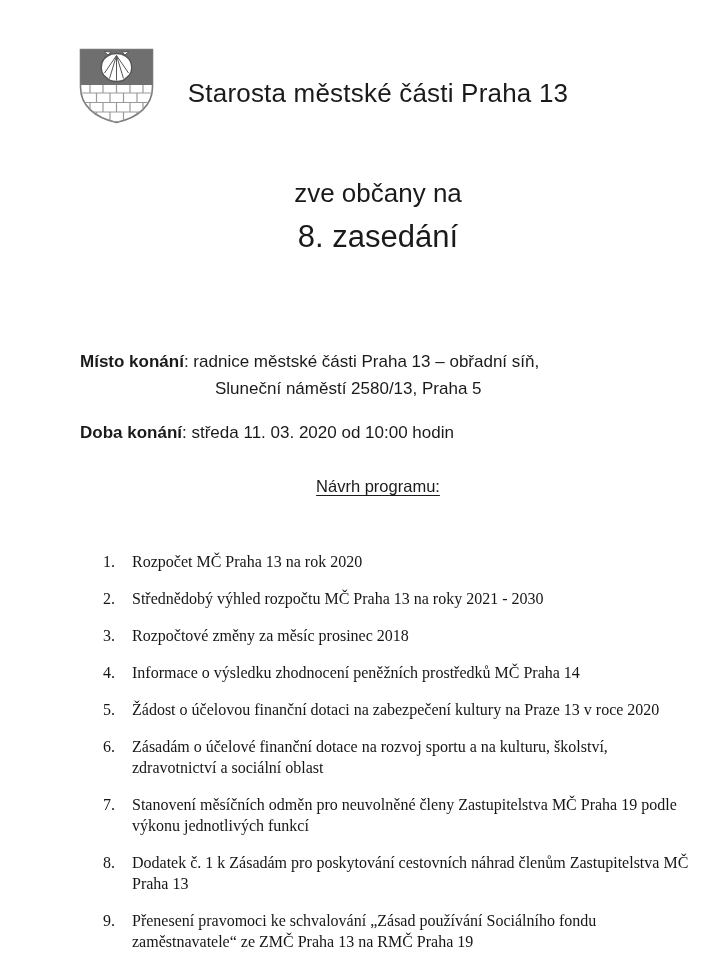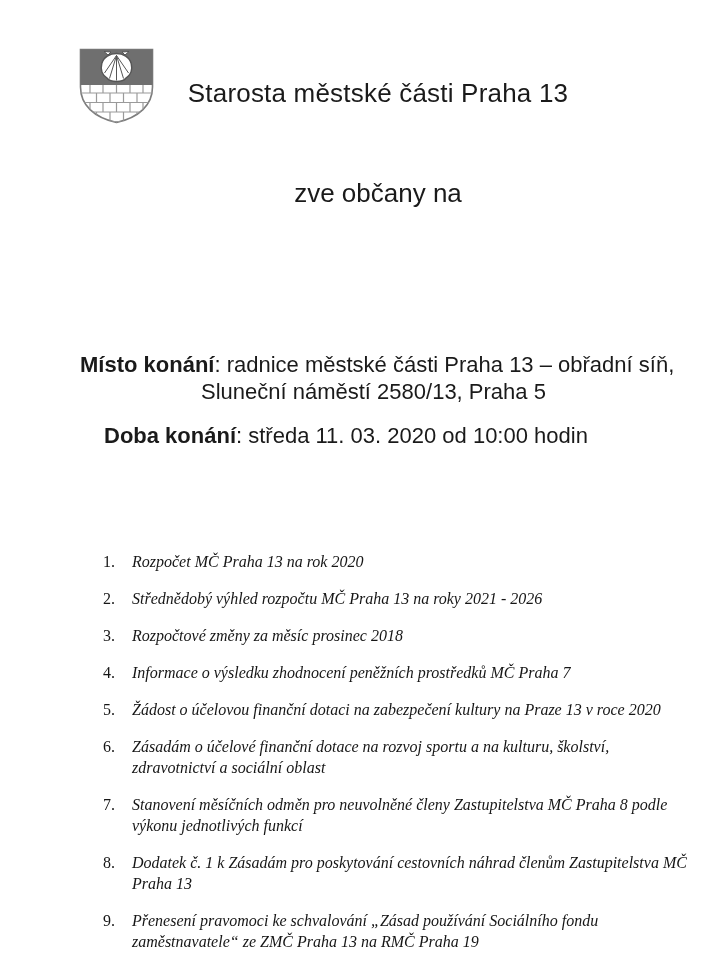--- a/index.html
+++ b/index.html
@@ -18,39 +18,39 @@
   }
   .invite{
     position:absolute;top:156px;left:37px;right:0;
     text-align:center;font-size:26px;margin-top:22px;
   }
   .session-title{
     position:absolute;top:216px;left:0;right:0;
     text-align:center;font-size:31px;line-height:41px;
     padding-left:37px;
   }
-  .info-line{position:absolute;left:80px;font-size:22px;}
+  .info-line{position:absolute;left:80px;font-size:17px;}
   .info-line b{font-weight:bold;}
   .venue-line1{top:352px;}
-  .venue-line2{top:379px;left:201px;}
-  .time-line{top:423px;margin-left:24px;}
+  .venue-line2{top:379px;left:215px;}
+  .time-line{top:423px;}
   .agenda-heading{
     position:absolute;top:477px;left:37px;right:0;
     text-align:center;font-size:16.5px;
     text-decoration:underline;text-underline-offset:3px;
   }
   .agenda-list{
     position:absolute;top:551px;left:103px;width:588px;
     margin:0;padding:0;list-style:none;
     font-family:"Liberation Serif",serif;
     font-size:16px;line-height:21px;color:#161616;
   }
   .agenda-list li{display:flex;margin-bottom:16px;}
   .agenda-list .num{flex:0 0 29px;width:29px;}
-  .agenda-list .txt{width:559px;font-style:italic;}
+  .agenda-list .txt{width:559px;}
 </style>
 </head>
 <body>
 
 <div class="page">
 
   <svg class="emblem" viewBox="0 0 77 78" xmlns="http://www.w3.org/2000/svg">
     <defs>
       <clipPath id="shieldClip">
         <path d="M2.5,2.5 H74.5 V40 C74.5,58 61,70.5 38.5,75.5 C16,70.5 2.5,58 2.5,40 Z"></path>
@@ -106,67 +106,69 @@
         <line x1="38.5" y1="8.5" x2="50.5" y2="26"></line>
       </g>
     </g>
   </svg>
 
   <div class="authority">Starosta městské části Praha 13</div>
 
   <div class="invite">zve občany na</div>
 
   <div class="session-title">
+    <div>8. zasedání</div>
   </div>
 
   <div class="info-line venue-line1">
     <b>Místo konání</b><span>: radnice městské části Praha 13 – obřadní síň,</span>
   </div>
   <div class="info-line venue-line2">Sluneční náměstí 2580/13, Praha 5</div>
 
   <div class="info-line time-line">
     <b>Doba konání</b><span>: středa 11. 03. 2020 od 10:00 hodin</span>
   </div>
 
+  <div class="agenda-heading">Návrh programu:</div>
 
   <ol class="agenda-list">
 
       <li>
         <span class="num">1.</span>
         <span class="txt">Rozpočet MČ Praha 13 na rok 2020</span>
       </li>
 
       <li>
         <span class="num">2.</span>
-        <span class="txt">Střednědobý výhled rozpočtu MČ Praha 13 na roky 2021 - 2026</span>
+        <span class="txt">Střednědobý výhled rozpočtu MČ Praha 13 na roky 2021 - 2030</span>
       </li>
 
       <li>
         <span class="num">3.</span>
         <span class="txt">Rozpočtové změny za měsíc prosinec 2018</span>
       </li>
 
       <li>
         <span class="num">4.</span>
-        <span class="txt">Informace o výsledku zhodnocení peněžních prostředků MČ Praha 7</span>
+        <span class="txt">Informace o výsledku zhodnocení peněžních prostředků MČ Praha 14</span>
       </li>
 
       <li>
         <span class="num">5.</span>
         <span class="txt">Žádost o účelovou finanční dotaci na zabezpečení kultury na Praze 13 v roce 2020</span>
       </li>
 
       <li>
         <span class="num">6.</span>
         <span class="txt">Zásadám o účelové finanční dotace na rozvoj sportu a na kulturu, školství, zdravotnictví a sociální oblast</span>
       </li>
 
       <li>
         <span class="num">7.</span>
-        <span class="txt">Stanovení měsíčních odměn pro neuvolněné členy Zastupitelstva MČ Praha 8 podle výkonu jednotlivých funkcí</span>
+        <span class="txt">Stanovení měsíčních odměn pro neuvolněné členy Zastupitelstva MČ Praha 19 podle výkonu jednotlivých funkcí</span>
       </li>
 
       <li>
         <span class="num">8.</span>
         <span class="txt">Dodatek č. 1 k Zásadám pro poskytování cestovních náhrad členům Zastupitelstva MČ Praha 13</span>
       </li>
 
       <li>
         <span class="num">9.</span>
         <span class="txt">Přenesení pravomoci ke schvalování „Zásad používání Sociálního fondu zaměstnavatele“ ze ZMČ Praha 13 na RMČ Praha 19</span>

